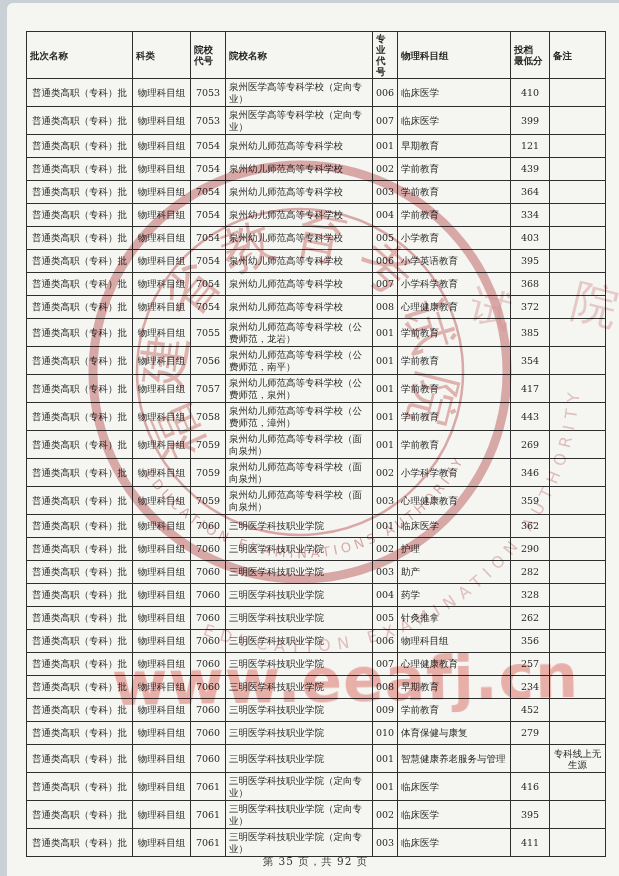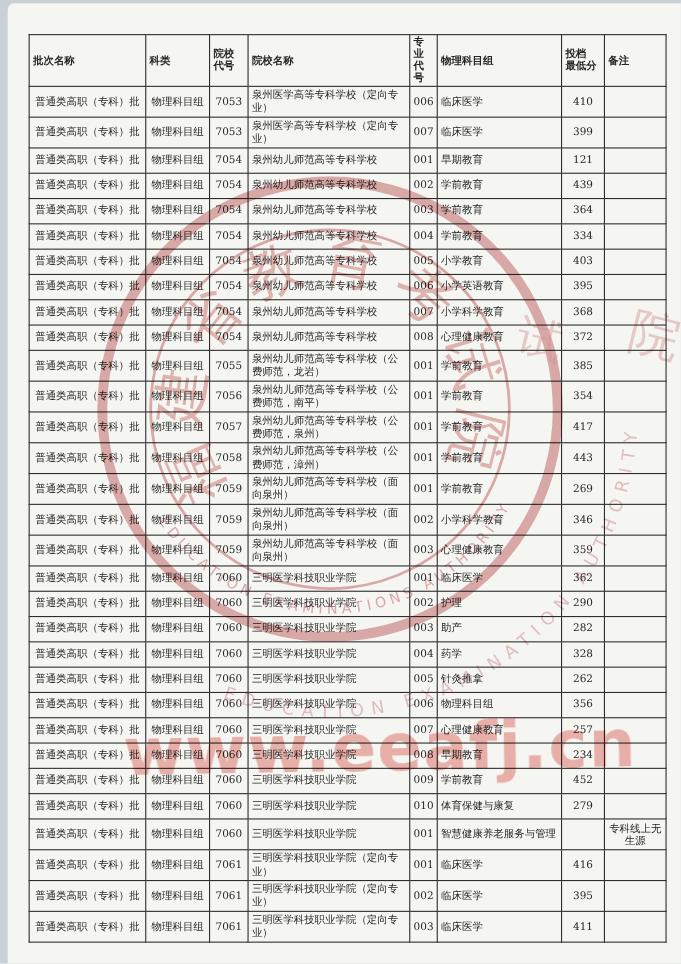--- a/index.html
+++ b/index.html
@@ -408,20 +408,21 @@
           <td class="c-center">7061</td>
           <td class="c-left">三明医学科技职业学院（定向专业）</td>
           <td class="c-center">003</td>
           <td class="c-left">临床医学</td>
           <td class="c-center">411</td>
           <td class="c-remark"></td>
         </tr>
       </tbody>
   </table>
 
+  <div class="footer">第 35 页，共 92 页</div>
 </div>
 
 <div class="wm-layer">
   <svg class="seal-svg" width="619" height="876" viewBox="0 0 619 876">
     <defs>
       <path id="cnArc" d="M 203.4 439.7 A 118 118 0 1 1 396.6 439.7" fill="none"></path>
       <path id="enArcInner" d="M 114 372 A 186 186 0 0 0 486 372" fill="none"></path>
       <path id="enArcOuter" d="M 20 372 A 280 280 0 0 0 580 372" fill="none"></path>
     </defs>
     <g opacity="0.55" transform="rotate(-6 300 372)">

